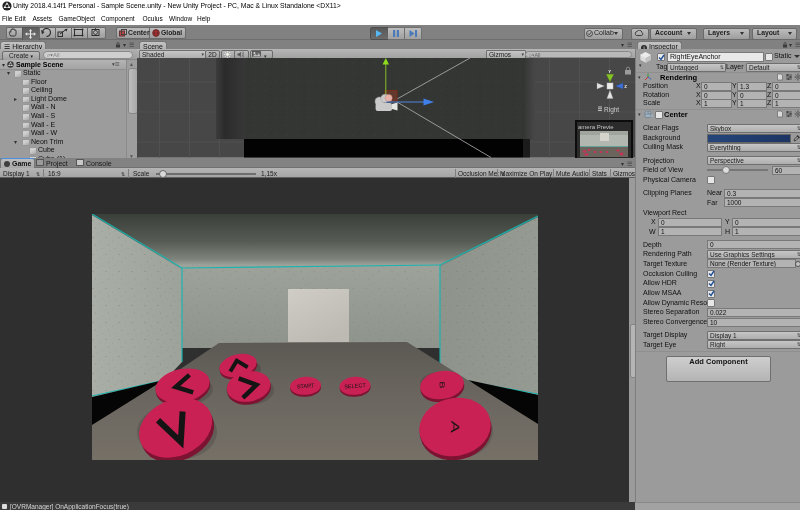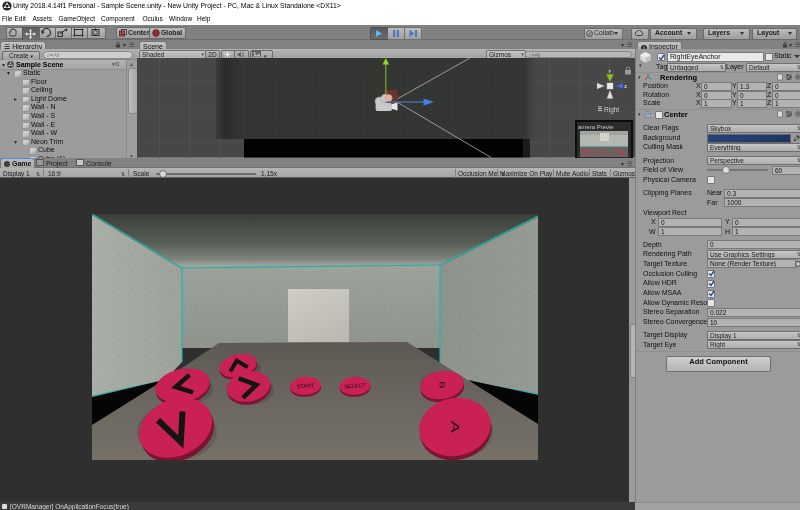--- a/index.html
+++ b/index.html
@@ -682,21 +682,21 @@
       <div class="cb" style="left:71px;top:259.2px"></div>
  <div class="lbl" style="left:7px;top:268.4px">Stereo Separation</div>
       <div class="fld" style="left:71px;top:267.9px;width:90px">0.022</div>
  <div class="lbl" style="left:7px;top:278.1px">Stereo Convergence</div>
       <div class="fld" style="left:71px;top:277.6px;width:90px">10</div>
  <div class="lbl" style="left:7px;top:291px">Target Display</div>
       <div class="dd" style="left:71px;top:290.5px;width:92px">Display 1<i>⇅</i></div>
  <div class="lbl" style="left:7px;top:300.7px">Target Eye</div>
       <div class="dd" style="left:71px;top:300.2px;width:92px">Right<i>⇅</i></div>
  <div class="abs" style="left:0;top:311px;width:165px;border-top:1px solid #8f8f8f"></div>
- <div class="abs" style="left:30px;top:316px;width:105px;height:16px;background:linear-gradient(#cecece,#b4b4b4);border:1px solid #6f6f6f;border-radius:2px;box-sizing:border-box;text-align:center;font-size:7.5px;font-weight:bold;color:#111;line-height:9px">Add Component</div>
+ <div class="abs" style="left:30px;top:316px;width:105px;height:26px;background:linear-gradient(#cecece,#b4b4b4);border:1px solid #6f6f6f;border-radius:2px;box-sizing:border-box;text-align:center;font-size:7.5px;font-weight:bold;color:#111;line-height:9px">Add Component</div>
 </div>
 
 <div class="abs" style="left:0;top:502px;width:635px;height:8px;background:#3a3a3a">
  <div class="abs" style="left:2px;top:1.5px;width:5px;height:5px;background:#ddd;border-radius:1px"></div>
  <div class="abs" style="left:10px;top:0.5px;font-size:6.5px;color:#d6d6d6;white-space:nowrap">[OVRManager] OnApplicationFocus(true)</div>
 </div>
 <div class="abs" style="left:635px;top:502px;width:165px;height:8px;background:#a2a2a2;border-top:1px solid #8a8a8a;box-sizing:border-box"></div>
 
 </div>
 </body></html>

